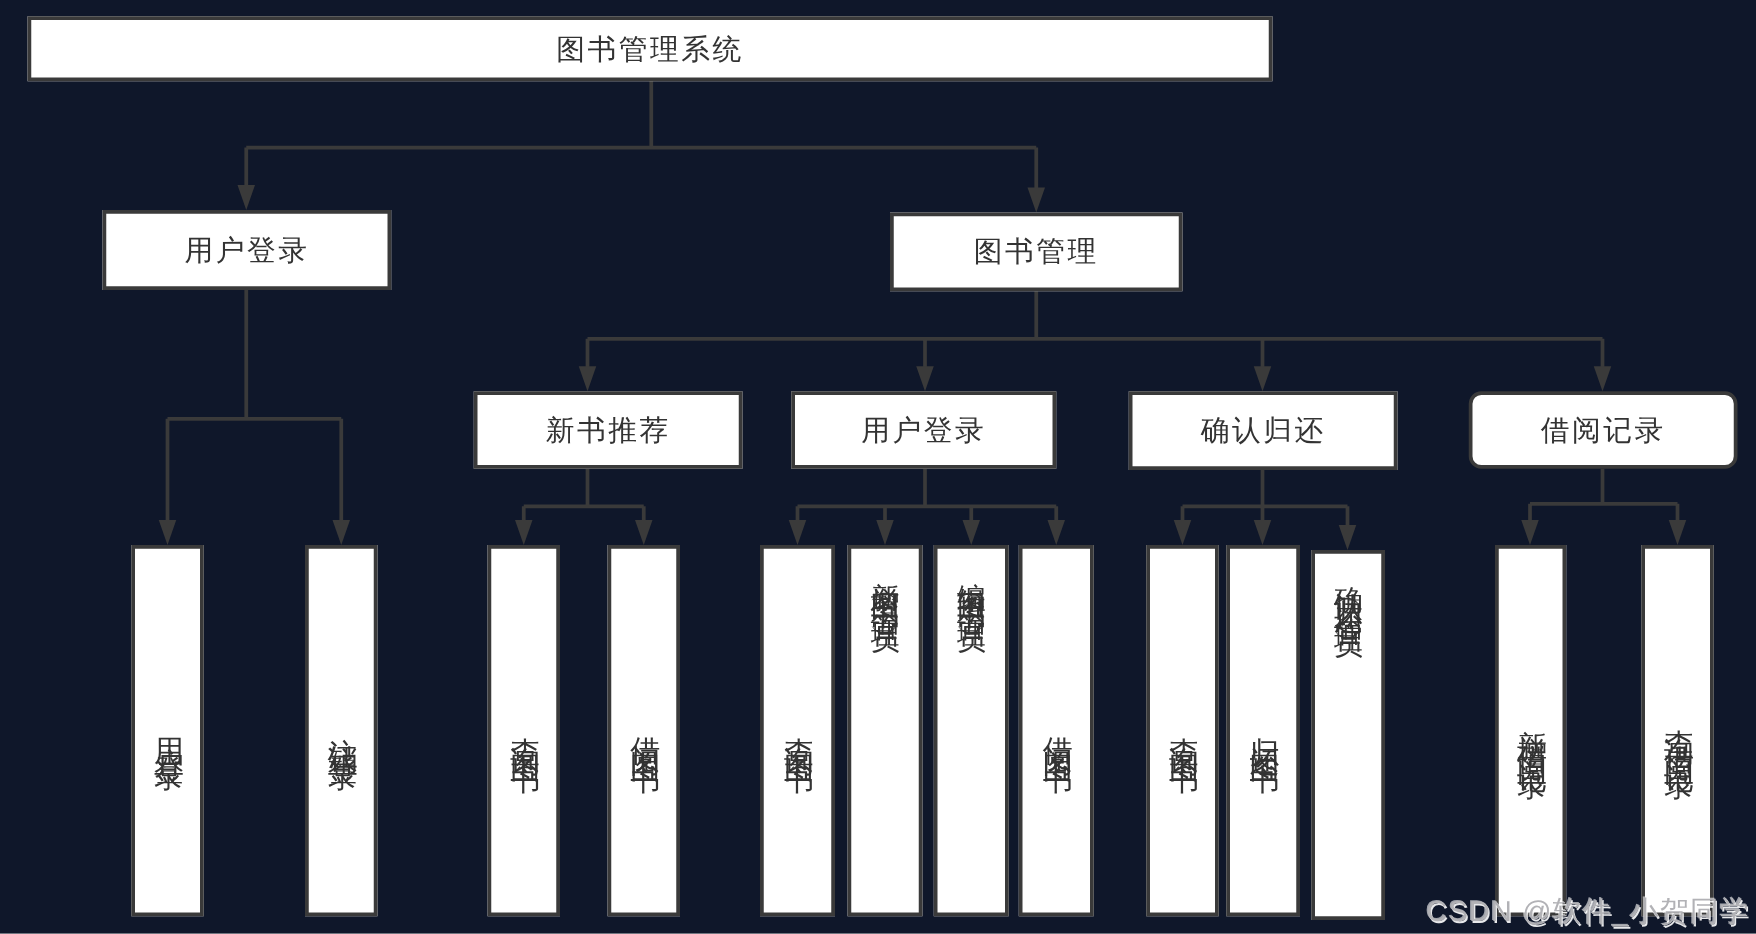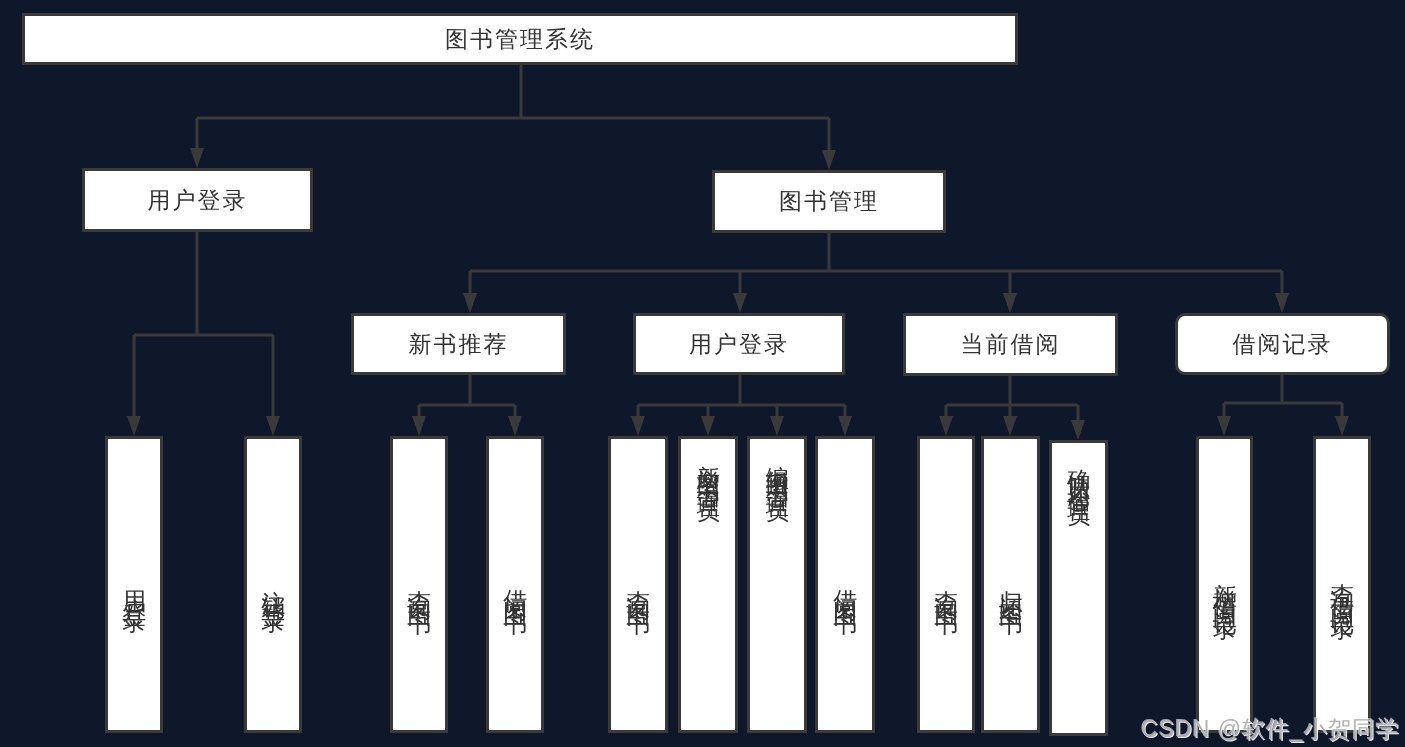--- a/index.html
+++ b/index.html
@@ -102,28 +102,28 @@
     <span class="h-label">图书管理系统</span>
   </div>
 
   <div class="box" style="left:82px;top:168px;width:231px;height:64px;">
     <span class="h-label">用户登录</span>
   </div>
   <div class="box" style="left:712px;top:170px;width:234px;height:63px;">
     <span class="h-label">图书管理</span>
   </div>
 
-  <div class="box" style="left:351px;top:313px;width:215px;height:62px;">
+  <div class="box" style="left:379px;top:313px;width:215px;height:62px;">
     <span class="h-label">新书推荐</span>
   </div>
   <div class="box" style="left:633px;top:313px;width:212px;height:62px;">
     <span class="h-label">用户登录</span>
   </div>
   <div class="box" style="left:903px;top:313px;width:215px;height:63px;">
-    <span class="h-label">当前借阅</span>
+    <span class="h-label">确认归还</span>
   </div>
   <div class="box" style="left:1175px;top:313px;width:215px;height:62px;border-radius:10px;">
     <span class="h-label">借阅记录</span>
   </div>
 
   <div class="box leaf" style="left:105px;top:436px;width:58px;height:297px;">
     <span class="v-label">用户登录</span>
   </div>
   <div class="box leaf" style="left:244px;top:436px;width:58px;height:297px;">
     <span class="v-label">注销登录</span>

